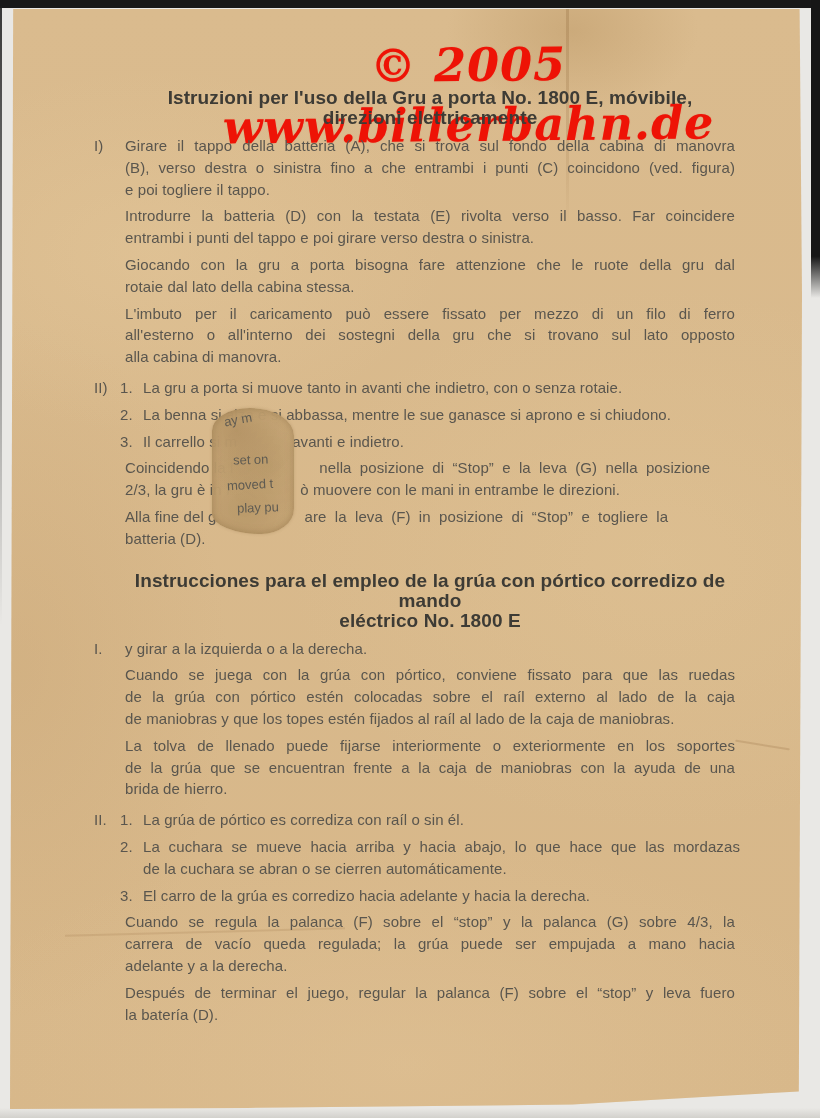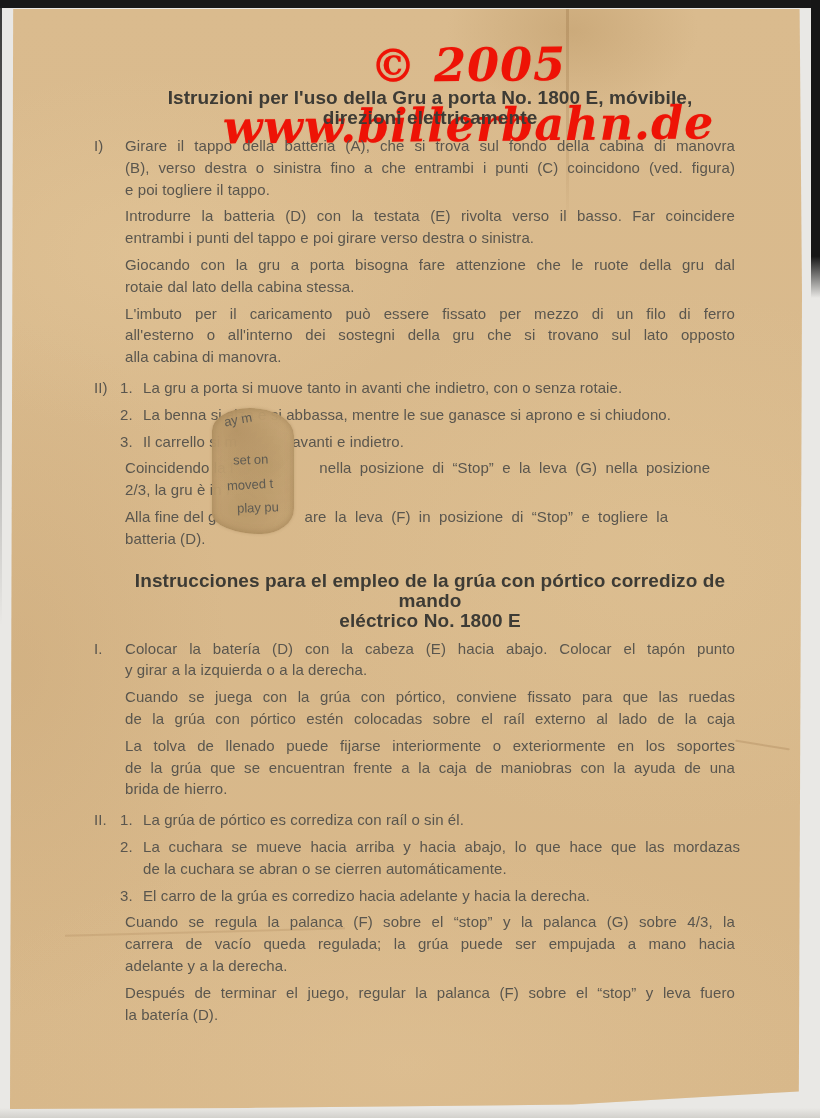--- a/index.html
+++ b/index.html
@@ -148,46 +148,47 @@
       </div>
       <div class="para">
         <div class="tl pl">
           <span>Coincidendo la l</span>
           <span class="gap" style="width:86px"></span>
           <span class="sp">nella posizione di “Stop” e la leva (G) nella posizione</span>
         </div>
         <div class="tl pl">
           <span>2/3, la gru è in f</span>
           <span class="gap" style="width:70px"></span>
+          <span>ò muovere con le mani in entrambe le direzioni.</span>
         </div>
       </div>
       <div class="para">
         <div class="tl pl">
           <span>Alla fine del g</span>
           <span class="gap" style="width:88px"></span>
           <span class="sp">are la leva (F) in posizione di “Stop” e togliere la</span>
         </div>
         <div class="tl">batteria (D).</div>
       </div>
     </div>
 
     <div class="heading heading-es">
       <div class="hl">Instrucciones para el empleo de la grúa con pórtico corredizo de mando</div>
       <div class="hl">eléctrico No. 1800 E</div>
     </div>
 
     <div class="sec">
       <span class="mk">I.</span>
       <div class="para">
-        <div class="tl jl">Colocar la batería (D) con la cabeza (E) hacia abajo. Colocar el tapón punto</div>
         <div class="tl">y girar a la izquierda o a la derecha.</div>
       </div>
       <div class="para">
         <div class="tl jl">Cuando se juega con la grúa con pórtico, conviene fissato para que las ruedas</div>
         <div class="tl jl">de la grúa con pórtico estén colocadas sobre el raíl externo al lado de la caja</div>
+        <div class="tl">de maniobras y que los topes estén fijados al raíl al lado de la caja de maniobras.</div>
       </div>
       <div class="para">
         <div class="tl jl">La tolva de llenado puede fijarse interiormente o exteriormente en los soportes</div>
         <div class="tl jl">de la grúa que se encuentran frente a la caja de maniobras con la ayuda de una</div>
         <div class="tl">brida de hierro.</div>
       </div>
     </div>
 
     <div class="sec sec2">
       <span class="mk">II.</span>

